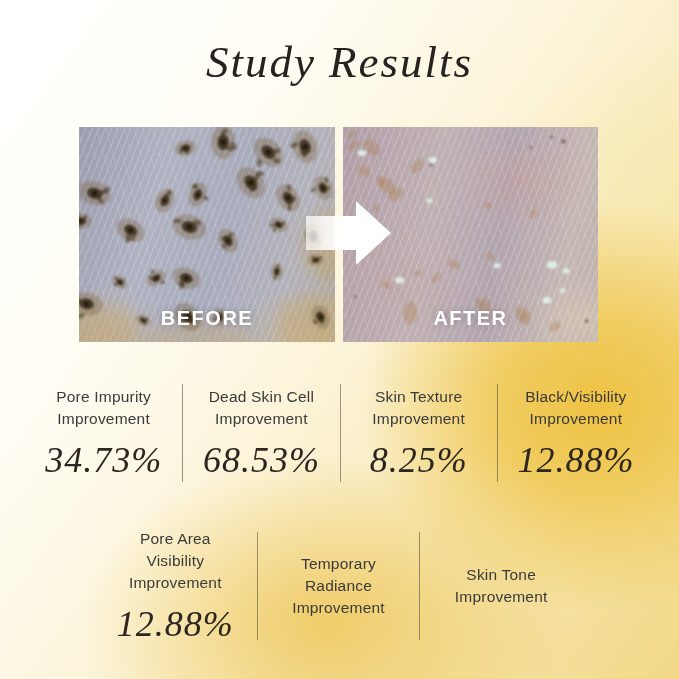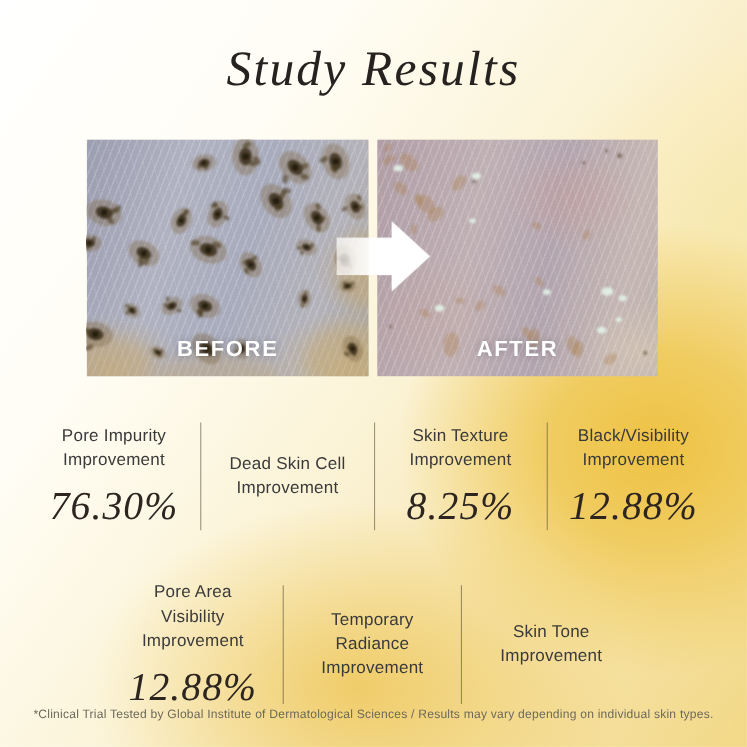--- a/index.html
+++ b/index.html
@@ -312,25 +312,26 @@
         </linearGradient>
       </defs>
       <polygon points="0,15 50,15 50,0 85,32 50,64 50,49 0,49" fill="url(#ag)"></polygon>
     </svg>
   </div>
 
   <section class="stats row1">
     <div class="cell">
       <div class="stat-label">Pore Impurity
 Improvement</div>
-      <div class="stat-value">76.30%</div>
+      <div class="stat-value">34.73%</div>
     </div>
     <div class="cell">
       <div class="stat-label">Dead Skin Cell
 Improvement</div>
+      <div class="stat-value">68.53%</div>
     </div>
     <div class="cell">
       <div class="stat-label">Skin Texture
 Improvement</div>
       <div class="stat-value">8.25%</div>
     </div>
     <div class="cell">
       <div class="stat-label">Black/Visibility
 Improvement</div>
       <div class="stat-value">12.88%</div>
@@ -348,14 +349,13 @@
       <div class="stat-label">Temporary
 Radiance
 Improvement</div>
     </div>
     <div class="cell">
       <div class="stat-label">Skin Tone
 Improvement</div>
     </div>
   </section>
 
-  <p class="footnote">*Clinical Trial Tested by Global Institute of Dermatological Sciences / Results may vary depending on individual skin types.</p>
 </div>
 
 </body></html>

